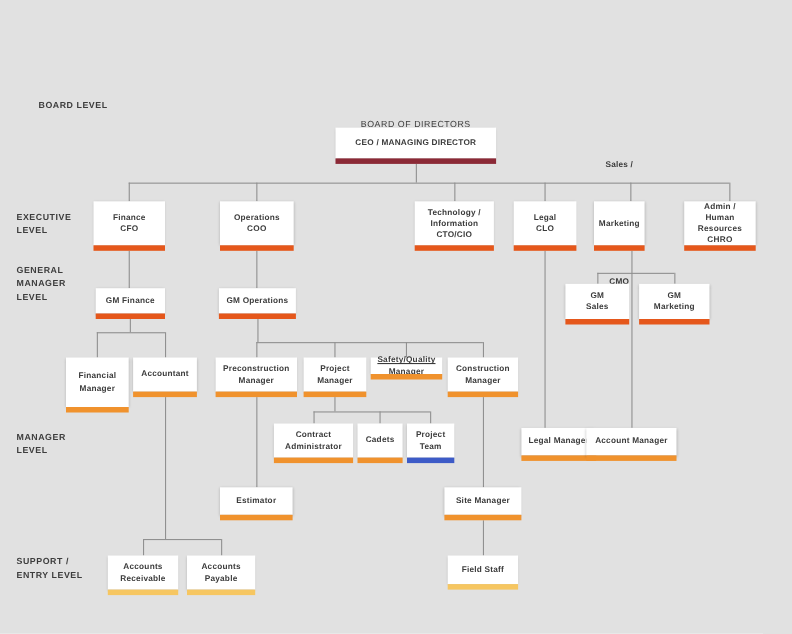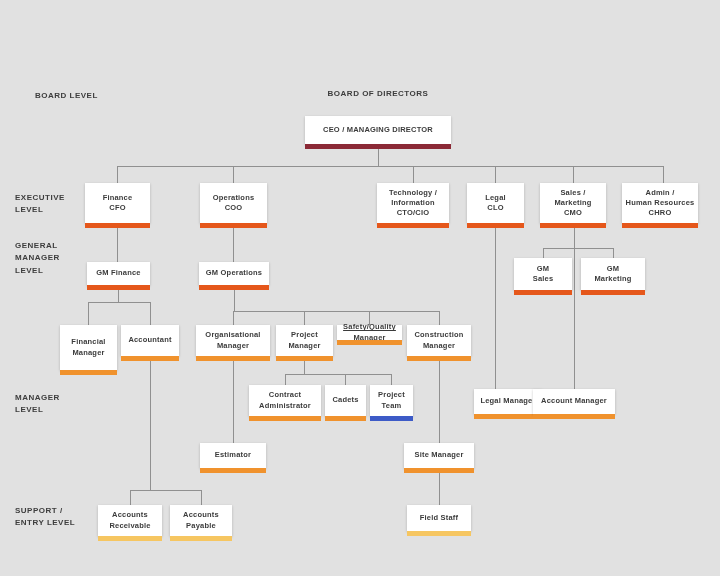--- a/index.html
+++ b/index.html
@@ -1,21 +1,21 @@
 <!DOCTYPE html>
 <html><head>
 <meta charset="utf-8">
 <style>
   html,body{margin:0;padding:0;}
   body{width:720px;height:576px;overflow:hidden;font-family:"Liberation Sans",sans-serif;}
   #canvas{position:relative;width:720px;height:576px;background:#e1e1e1;}
   .title{position:absolute;top:26px;left:0;width:720px;text-align:center;
          font-size:23px;font-weight:bold;color:#141414;letter-spacing:.2px;}
-  .board-label{position:absolute;left:378px;top:89px;transform:translateX(-50%);
-         font-size:8px;font-weight:bold;color:#3d3d3d;letter-spacing:.5px;white-space:nowrap;}
+  .board-label{position:absolute;left:378px;top:108px;transform:translateX(-50%);
+         font-size:8px;font-weight:normal;color:#3d3d3d;letter-spacing:.5px;white-space:nowrap;}
   .level-label{position:absolute;font-size:8px;font-weight:bold;color:#3d3d3d;
          letter-spacing:.5px;line-height:1.55;white-space:nowrap;}
   .node{position:absolute;background:#ffffff;box-shadow:0 1px 2.5px rgba(0,0,0,.22);
          display:flex;flex-direction:column;align-items:center;justify-content:center;
          text-align:center;font-weight:bold;font-size:7.5px;line-height:1.35;
          color:#3b3b3b;letter-spacing:.2px;}
   .node .bar{position:absolute;left:0;right:0;bottom:-5px;height:5px;}
   .conn{position:absolute;background:#909090;}
   .conn.v{width:1px;}
   .conn.h{height:1px;}
@@ -105,27 +105,27 @@
         <div>Technology /</div>
         <div>Information</div>
         <div>CTO/CIO</div>
         <div class="bar" style="background: rgb(229, 87, 27);"></div>
       </div>
       <div class="node" style="left: 467px; top: 183px; width: 57px; height: 40px;">
         <div>Legal</div>
         <div>CLO</div>
         <div class="bar" style="background: rgb(229, 87, 27);"></div>
       </div>
-      <div class="node" style="left: 540px; top: 183px; width: 66px; height: 40px;">
+      <div class="node" style="left: 540px; top: 183px; width: 46px; height: 40px; gap: 43px;">
         <div>Sales /</div>
         <div>Marketing</div>
         <div>CMO</div>
         <div class="bar" style="background: rgb(229, 87, 27);"></div>
       </div>
-      <div class="node" style="left: 622px; top: 183px; width: 76px; height: 40px;">
+      <div class="node" style="left: 622px; top: 183px; width: 65px; height: 40px;">
         <div>Admin /</div>
         <div>Human Resources</div>
         <div>CHRO</div>
         <div class="bar" style="background: rgb(229, 87, 27);"></div>
       </div>
       <div class="node" style="left: 87px; top: 262px; width: 63px; height: 23px;">
         <div>GM Finance</div>
         <div class="bar" style="background: rgb(229, 87, 27);"></div>
       </div>
       <div class="node" style="left: 199px; top: 262px; width: 70px; height: 23px;">
@@ -145,21 +145,21 @@
       <div class="node" style="left: 60px; top: 325px; width: 57px; height: 45px;">
         <div>Financial</div>
         <div>Manager</div>
         <div class="bar" style="background: rgb(240, 146, 45);"></div>
       </div>
       <div class="node" style="left: 121px; top: 325px; width: 58px; height: 31px;">
         <div>Accountant</div>
         <div class="bar" style="background: rgb(240, 146, 45);"></div>
       </div>
       <div class="node" style="left: 196px; top: 325px; width: 74px; height: 31px;">
-        <div>Organisational</div>
+        <div>Preconstruction</div>
         <div>Manager</div>
         <div class="bar" style="background: rgb(240, 146, 45);"></div>
       </div>
       <div class="node" style="left: 276px; top: 325px; width: 57px; height: 31px;">
         <div>Project</div>
         <div>Manager</div>
         <div class="bar" style="background: rgb(240, 146, 45);"></div>
       </div>
       <div class="node" style="left: 337px; top: 325px; width: 65px; height: 15px; text-decoration: underline;">
         <div>Safety/Quality</div>

